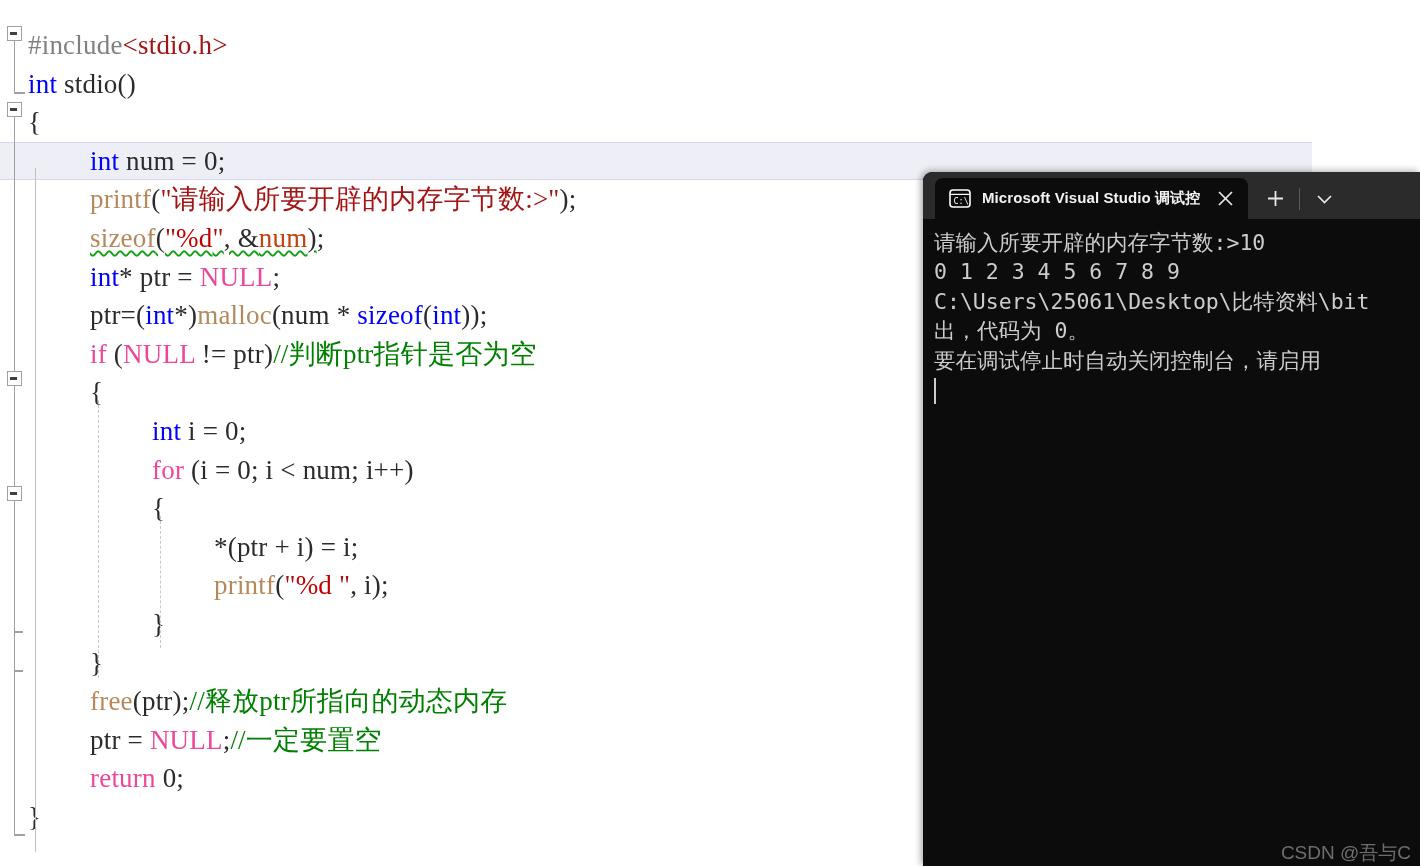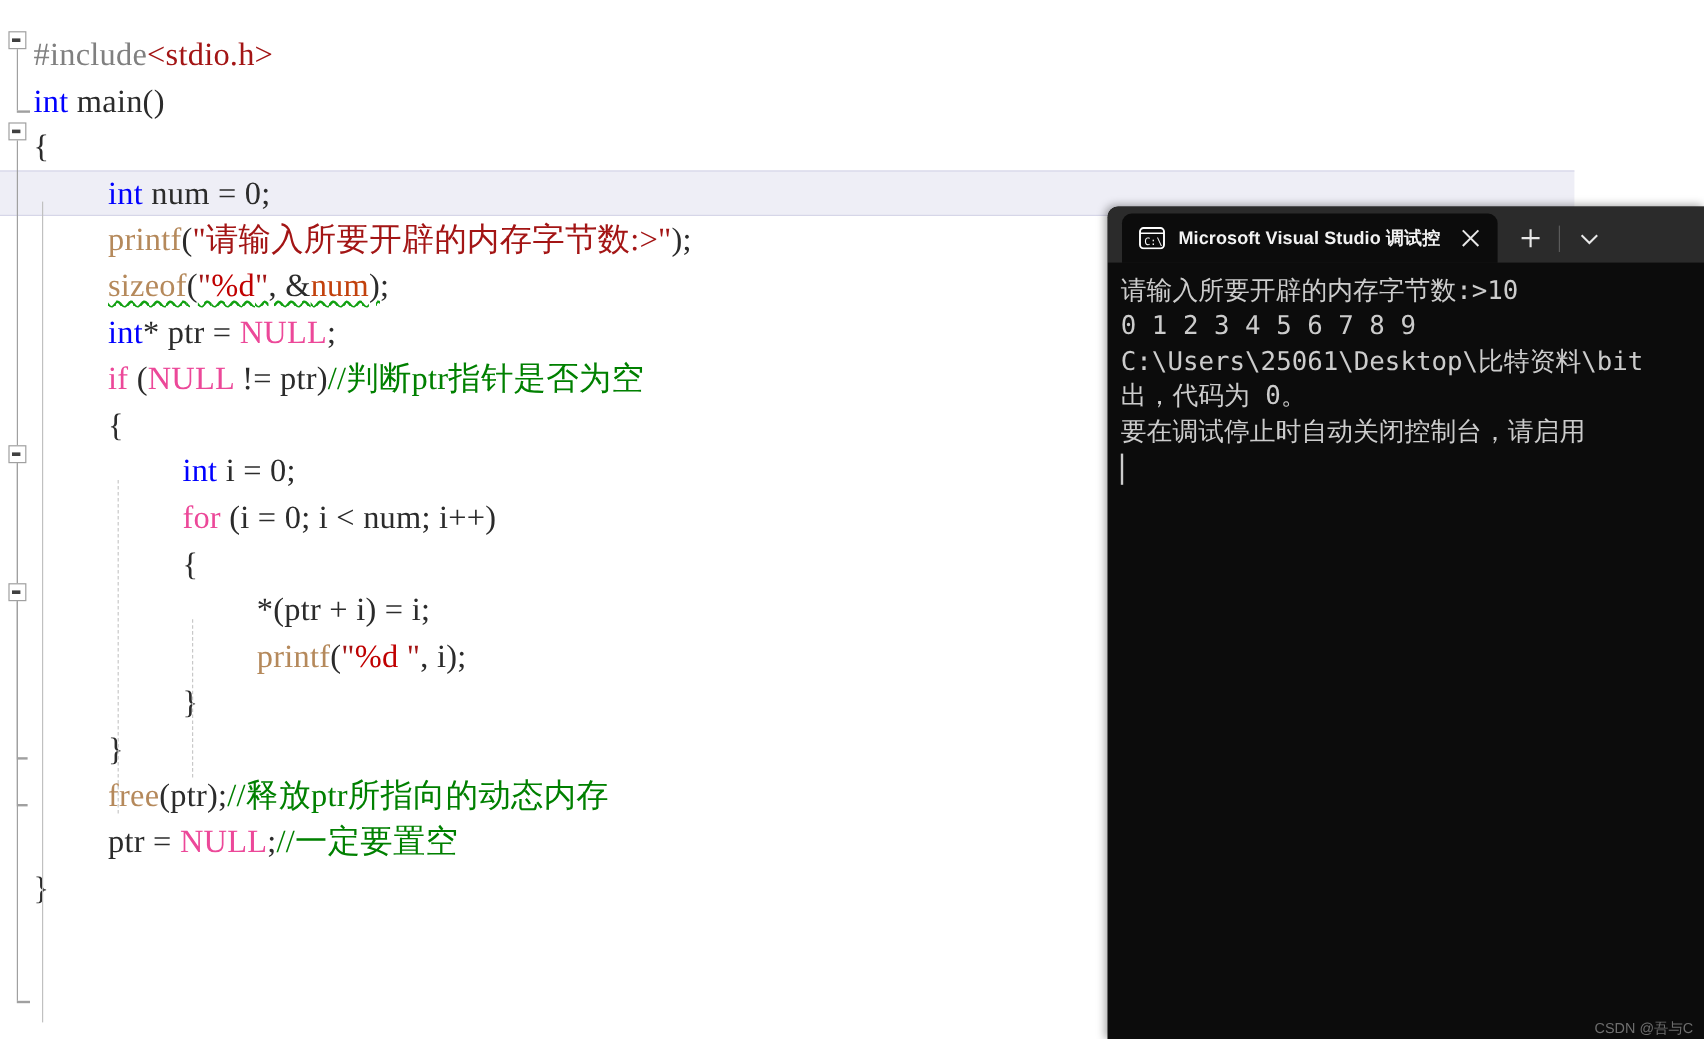--- a/index.html
+++ b/index.html
@@ -216,48 +216,50 @@
     height: 26px;
     background: #cccccc;
     margin-top: 3px;
   }
   .watermark {
     position: absolute;
     right: 9px;
     bottom: 9px;
     color: #6e6e6e;
     font-family: "Liberation Sans", sans-serif;
-    font-size: 12px;
+    font-size: 19px;
     white-space: nowrap;
   }
 </style>
 </head>
 <body>
 
 <div id="editor">
 
   <div class="code-area">
       <div class="line"><span class="code-text" style="left: 28px;"><span class="t-pre">#include</span><span class="t-hdr">&lt;stdio.h&gt;</span></span></div>
-      <div class="line"><span class="code-text" style="left: 28px;"><span class="t-key">int</span><span class="t-plain"> main()</span></span></div>
+      <div class="line"><span class="code-text" style="left: 28px;"><span class="t-key">int</span><span class="t-plain"> stdio()</span></span></div>
       <div class="line"><span class="code-text" style="left: 28px;"><span class="t-punct">{</span></span></div>
       <div class="line current"><span class="code-text" style="left: 90px;"><span class="t-key">int</span><span class="t-plain"> num = </span><span class="t-plain">0</span><span class="t-punct">;</span></span></div>
       <div class="line"><span class="code-text" style="left: 90px;"><span class="t-fn">printf</span><span class="t-punct">(</span><span class="t-str">"请输入所要开辟的内存字节数:&gt;"</span><span class="t-punct">);</span></span></div>
       <div class="line"><span class="code-text" style="left: 90px;"><span class="squiggle"><span class="t-fn">sizeof</span><span class="t-punct">(</span><span class="t-str">"</span><span class="t-fmt">%d</span><span class="t-str">"</span><span class="t-plain">, &amp;</span><span class="t-var">num</span><span class="t-punct">)</span></span><span class="t-punct">;</span></span></div>
       <div class="line"><span class="code-text" style="left: 90px;"><span class="t-key">int</span><span class="t-plain">* ptr = </span><span class="t-ctrl">NULL</span><span class="t-punct">;</span></span></div>
+      <div class="line"><span class="code-text" style="left: 90px;"><span class="t-plain">ptr=(</span><span class="t-key">int</span><span class="t-plain">*)</span><span class="t-fn">malloc</span><span class="t-plain">(num * </span><span class="t-key">sizeof</span><span class="t-punct">(</span><span class="t-key">int</span><span class="t-punct">));</span></span></div>
       <div class="line"><span class="code-text" style="left: 90px;"><span class="t-ctrl">if</span><span class="t-punct"> (</span><span class="t-ctrl">NULL</span><span class="t-plain"> != ptr)</span><span class="t-cmt">//判断ptr指针是否为空</span></span></div>
       <div class="line"><span class="code-text" style="left: 90px;"><span class="t-punct">{</span></span></div>
       <div class="line"><span class="code-text" style="left: 152px;"><span class="t-key">int</span><span class="t-plain"> i = </span><span class="t-plain">0</span><span class="t-punct">;</span></span></div>
       <div class="line"><span class="code-text" style="left: 152px;"><span class="t-ctrl">for</span><span class="t-plain"> (i = </span><span class="t-plain">0</span><span class="t-plain">; i &lt; num; i++)</span></span></div>
       <div class="line"><span class="code-text" style="left: 152px;"><span class="t-punct">{</span></span></div>
       <div class="line"><span class="code-text" style="left: 214px;"><span class="t-plain">*(ptr + i) = i;</span></span></div>
       <div class="line"><span class="code-text" style="left: 214px;"><span class="t-fn">printf</span><span class="t-punct">(</span><span class="t-str">"</span><span class="t-fmt">%d</span><span class="t-str"> "</span><span class="t-plain">, i);</span></span></div>
       <div class="line"><span class="code-text" style="left: 152px;"><span class="t-punct">}</span></span></div>
       <div class="line"><span class="code-text" style="left: 90px;"><span class="t-punct">}</span></span></div>
       <div class="line"><span class="code-text" style="left: 90px;"><span class="t-fn">free</span><span class="t-plain">(ptr);</span><span class="t-cmt">//释放ptr所指向的动态内存</span></span></div>
       <div class="line"><span class="code-text" style="left: 90px;"><span class="t-plain">ptr = </span><span class="t-ctrl">NULL</span><span class="t-punct">;</span><span class="t-cmt">//一定要置空</span></span></div>
+      <div class="line"><span class="code-text" style="left: 90px;"><span class="t-ctrl">return</span><span class="t-plain"> </span><span class="t-plain">0</span><span class="t-punct">;</span></span></div>
       <div class="line"><span class="code-text" style="left: 28px;"><span class="t-punct">}</span></span></div>
     </div>
 
   <div class="gutter">
 
     <div class="fold-box" style="left:7px; top:26px;"></div>
     <div class="fold-line" style="left:13.7px; top:41px; height:51px;"></div>
     <div class="fold-foot" style="left:13.7px; top:92px; width:11px;"></div>
 
     <div class="fold-box" style="left:7px; top:102px;"></div>

